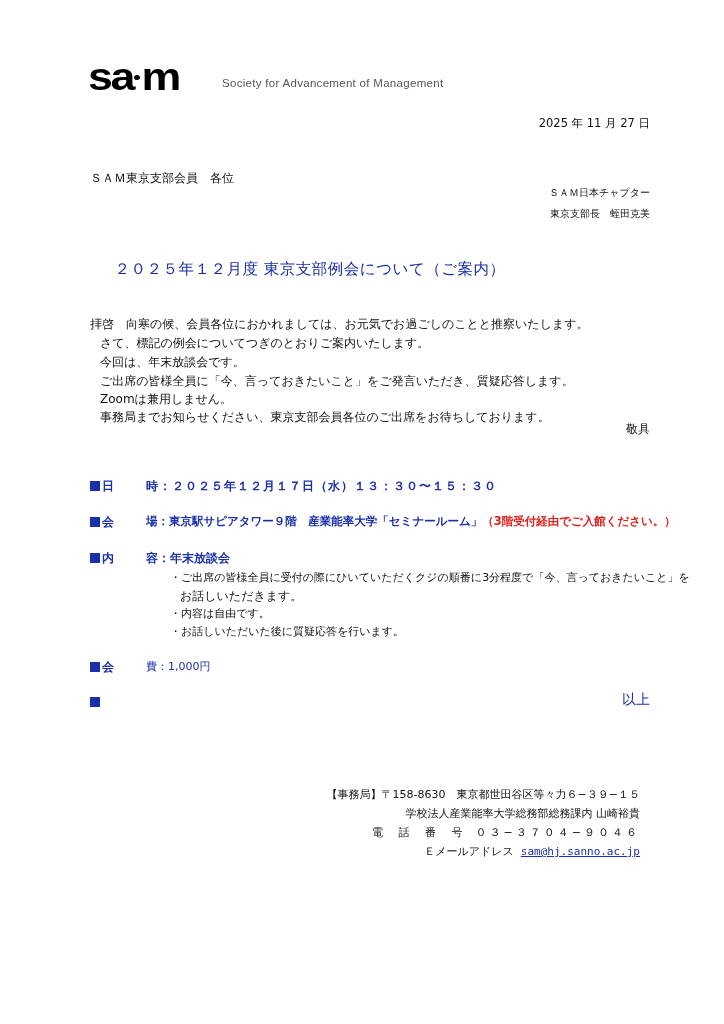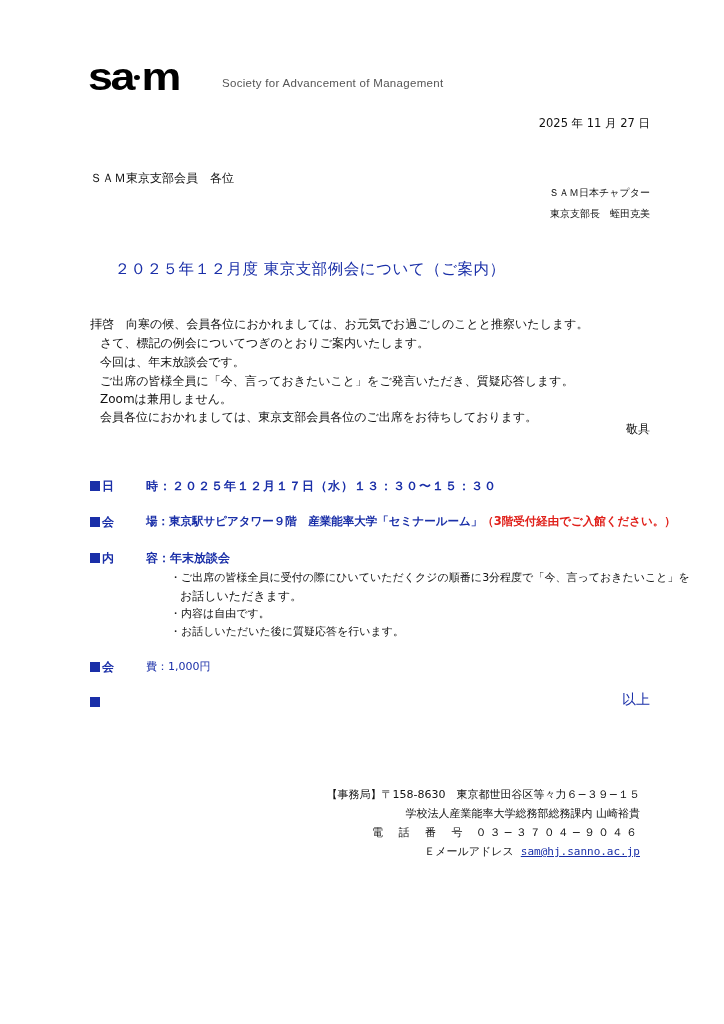--- a/index.html
+++ b/index.html
@@ -46,21 +46,21 @@
 <div class="abs sender sender1">ＳＡＭ日本チャプター</div>
 <div class="abs sender sender2">東京支部長　蛭田克美</div>
 
 <div class="abs title">２０２５年１２月度 東京支部例会について（ご案内）</div>
 
 <div class="abs body-line" style="top:316px">拝啓　向寒の候、会員各位におかれましては、お元気でお過ごしのことと推察いたします。</div>
 <div class="abs body-line indent" style="top:335px">さて、標記の例会についてつぎのとおりご案内いたします。</div>
 <div class="abs body-line indent" style="top:354px">今回は、年末放談会です。</div>
 <div class="abs body-line indent" style="top:373px">ご出席の皆様全員に「今、言っておきたいこと」をご発言いただき、質疑応答します。</div>
 <div class="abs body-line indent" style="top:391px">Zoomは兼用しません。</div>
-<div class="abs body-line indent" style="top:409px">会員各位におかれましては、東京支部会員各位のご出席をお待ちしております。</div>
+<div class="abs body-line indent" style="top:409px">事務局までお知らせください、東京支部会員各位のご出席をお待ちしております。</div>
 <div class="abs keigu">敬具</div>
 
 <div class="abs item-label" style="top:478px"><span class="sq"></span><span>日</span></div>
 <div class="abs item-val bold" style="top:478px; letter-spacing:1px;">時：２０２５年１２月１７日（水）１３：３０〜１５：３０</div>
 
 <div class="abs item-label" style="top:514px"><span class="sq"></span><span>会</span></div>
 <div class="abs item-val bold" style="top:514px; font-size:11.5px;"><span>場：東京駅サピアタワー９階　産業能率大学「セミナールーム」</span><span class="red">（3階受付経由でご入館ください。）</span></div>
 
 <div class="abs item-label" style="top:550px"><span class="sq"></span><span>内</span></div>
 <div class="abs item-val bold" style="top:550px">容：年末放談会</div>

